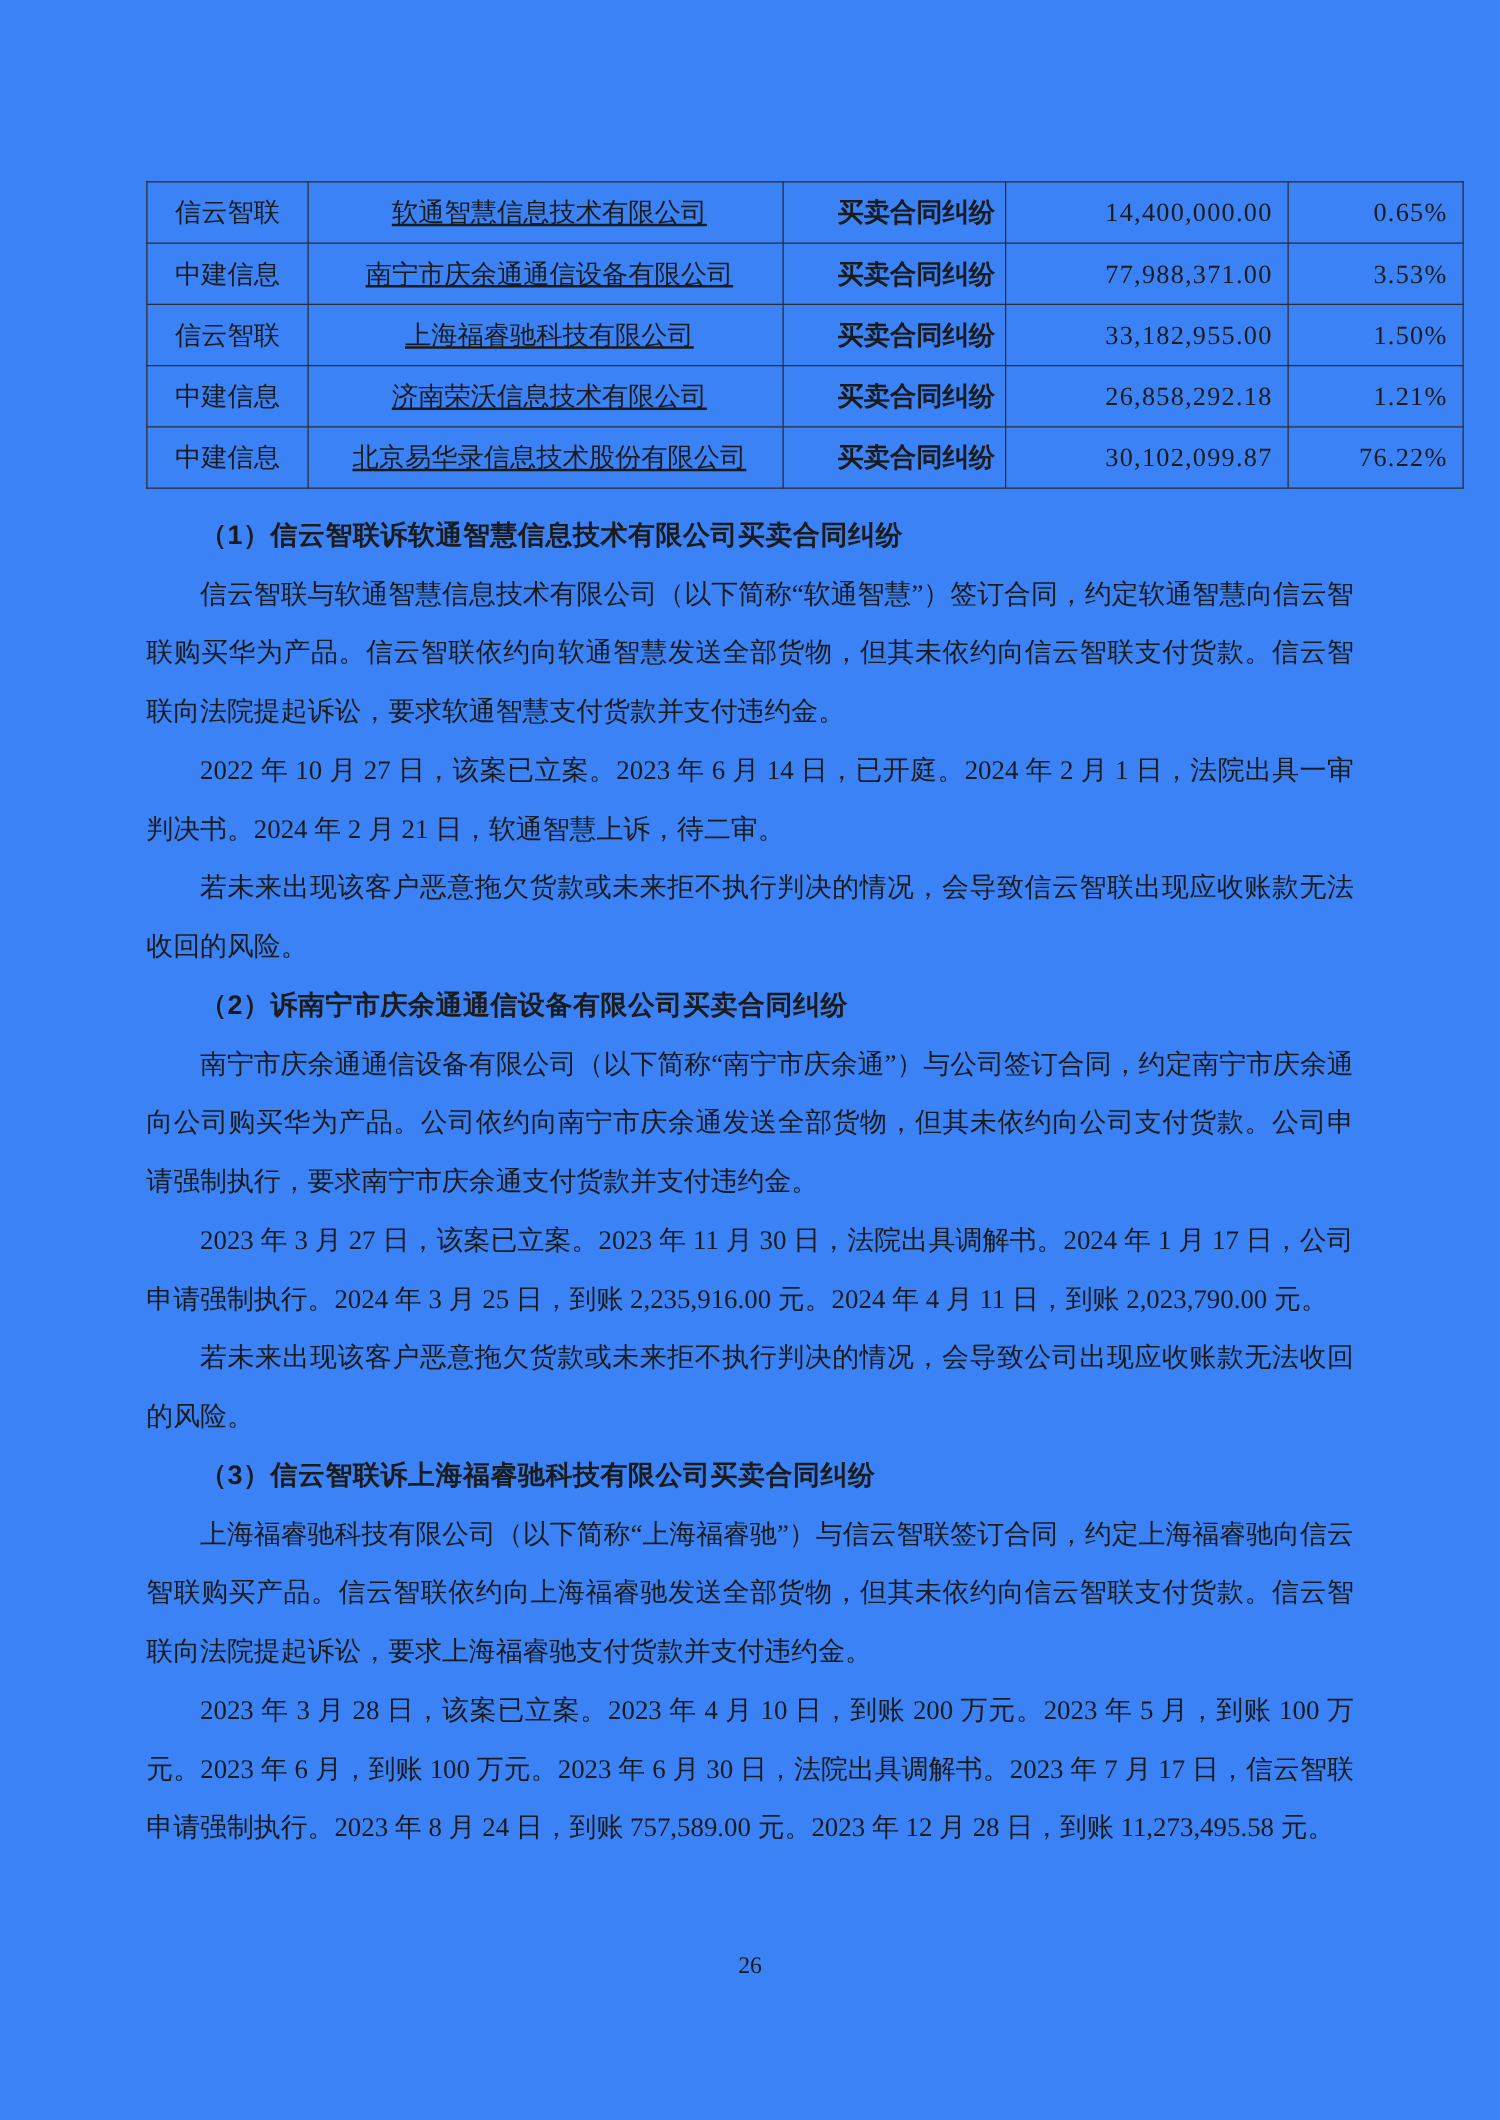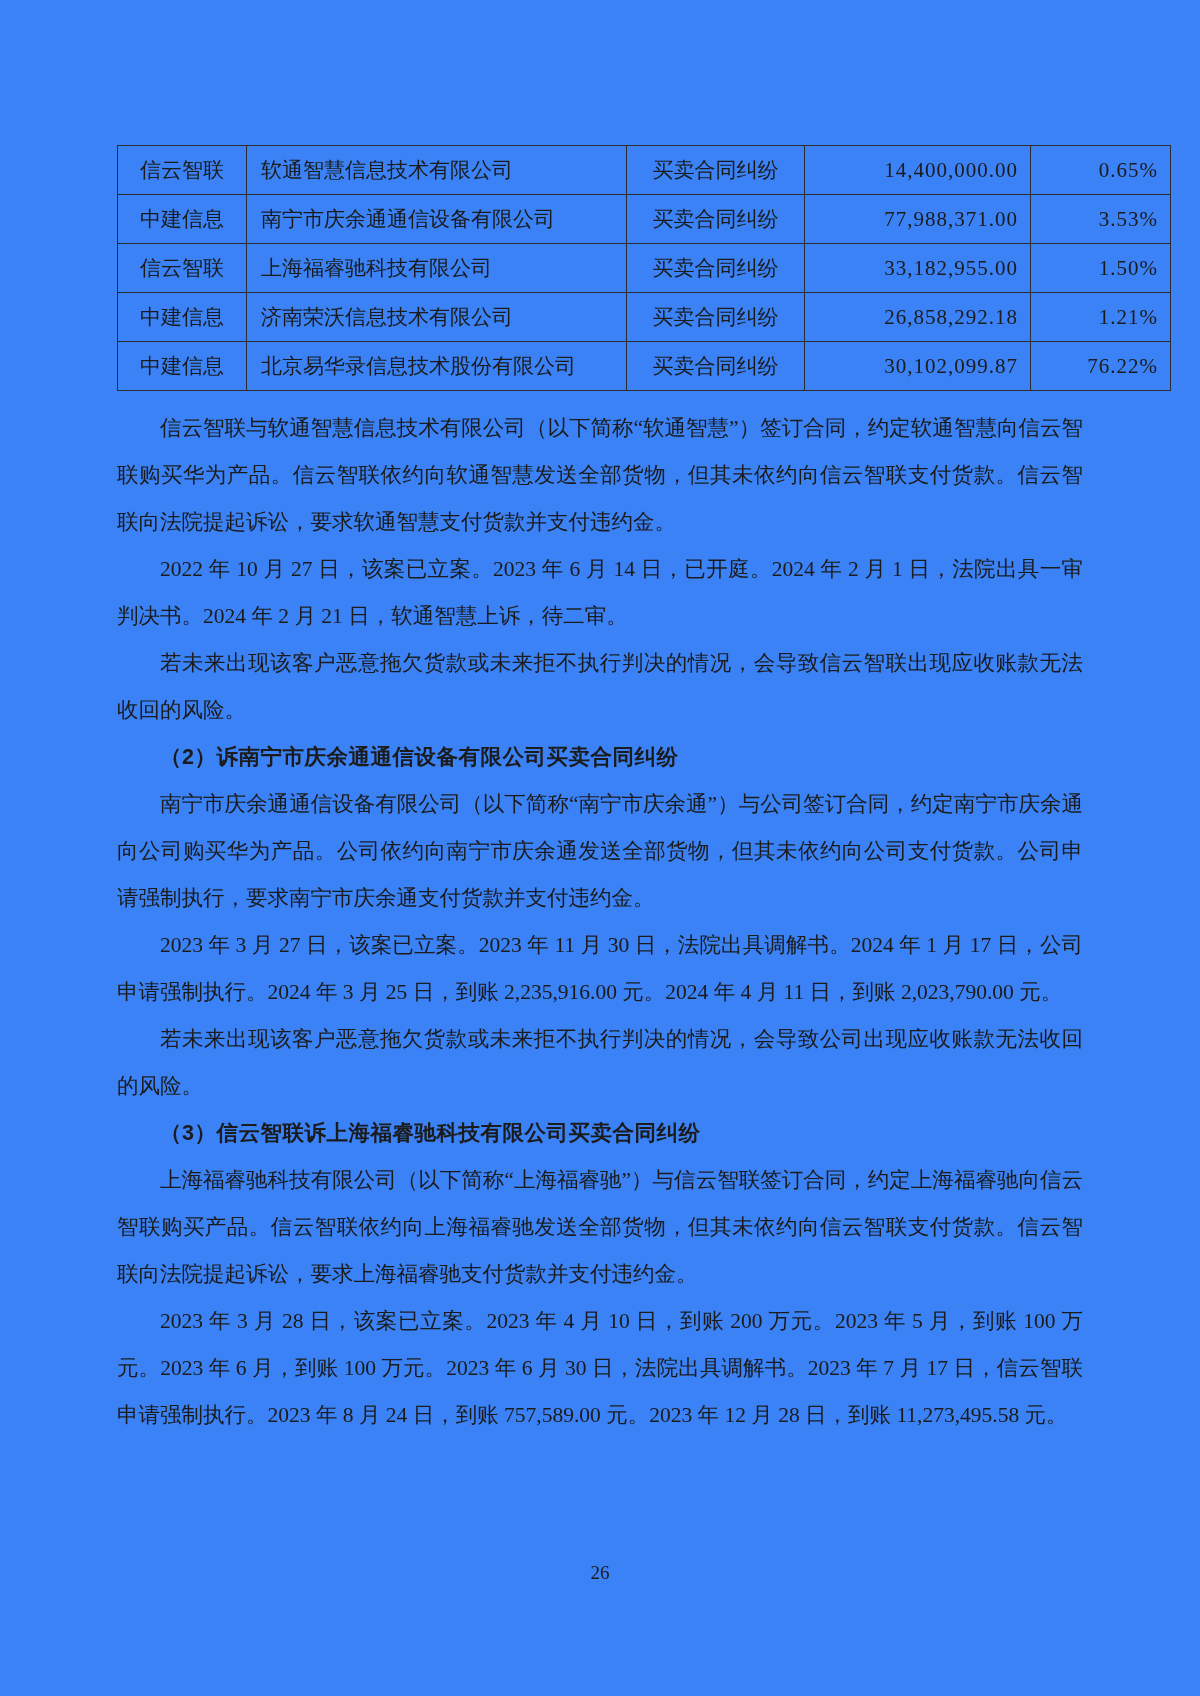--- a/index.html
+++ b/index.html
@@ -27,22 +27,22 @@
     font-size: 21px;
   }
   .lit-table td {
     border: 1px solid #2c2c2c;
     height: 48px;
     padding: 0 8px;
     overflow: hidden;
     white-space: nowrap;
   }
   .lit-table td.c-plaintiff { text-align: center; width: 112px; }
-  .lit-table td.c-defendant { text-align: left; padding-left: 14px; width: 357px; }
-  .lit-table td.c-casetype  { text-align: center; width: 161px; }
+  .lit-table td.c-defendant { text-align: center; padding-left: 14px; width: 357px; text-decoration: underline; }
+  .lit-table td.c-casetype  { text-align: right; width: 161px; font-weight: bold; }
   .lit-table td.c-amount    { text-align: right; padding-right: 12px; width: 205px; letter-spacing: 1px; }
   .lit-table td.c-percent   { text-align: right; padding-right: 12px; width: 119px; letter-spacing: 1px; }
 
   
   .body-text {
     margin-top: 14px;
     font-size: 21.5px;
     line-height: 47px;
     text-align: justify;
     text-justify: inter-ideograph;
@@ -113,20 +113,21 @@
           <td class="c-defendant">北京易华录信息技术股份有限公司</td>
           <td class="c-casetype">买卖合同纠纷</td>
           <td class="c-amount">30,102,099.87</td>
           <td class="c-percent">76.22%</td>
         </tr>
       </tbody>
     </table>
 
     <div class="body-text">
 
+      <h3 class="sec-heading">（1）信云智联诉软通智慧信息技术有限公司买卖合同纠纷</h3>
       <p>信云智联与软通智慧信息技术有限公司（以下简称“软通智慧”）签订合同，约定软通智慧向信云智联购买华为产品。信云智联依约向软通智慧发送全部货物，但其未依约向信云智联支付货款。信云智联向法院提起诉讼，要求软通智慧支付货款并支付违约金。</p>
       <p>2022 年 10 月 27 日，该案已立案。2023 年 6 月 14 日，已开庭。2024 年 2 月 1 日，法院出具一审判决书。2024 年 2 月 21 日，软通智慧上诉，待二审。</p>
       <p>若未来出现该客户恶意拖欠货款或未来拒不执行判决的情况，会导致信云智联出现应收账款无法收回的风险。</p>
 
       <h3 class="sec-heading">（2）诉南宁市庆余通通信设备有限公司买卖合同纠纷</h3>
       <p>南宁市庆余通通信设备有限公司（以下简称“南宁市庆余通”）与公司签订合同，约定南宁市庆余通向公司购买华为产品。公司依约向南宁市庆余通发送全部货物，但其未依约向公司支付货款。公司申请强制执行，要求南宁市庆余通支付货款并支付违约金。</p>
       <p>2023 年 3 月 27 日，该案已立案。2023 年 11 月 30 日，法院出具调解书。2024 年 1 月 17 日，公司申请强制执行。2024 年 3 月 25 日，到账 2,235,916.00 元。2024 年 4 月 11 日，到账 2,023,790.00 元。</p>
       <p>若未来出现该客户恶意拖欠货款或未来拒不执行判决的情况，会导致公司出现应收账款无法收回的风险。</p>
 
       <h3 class="sec-heading">（3）信云智联诉上海福睿驰科技有限公司买卖合同纠纷</h3>

